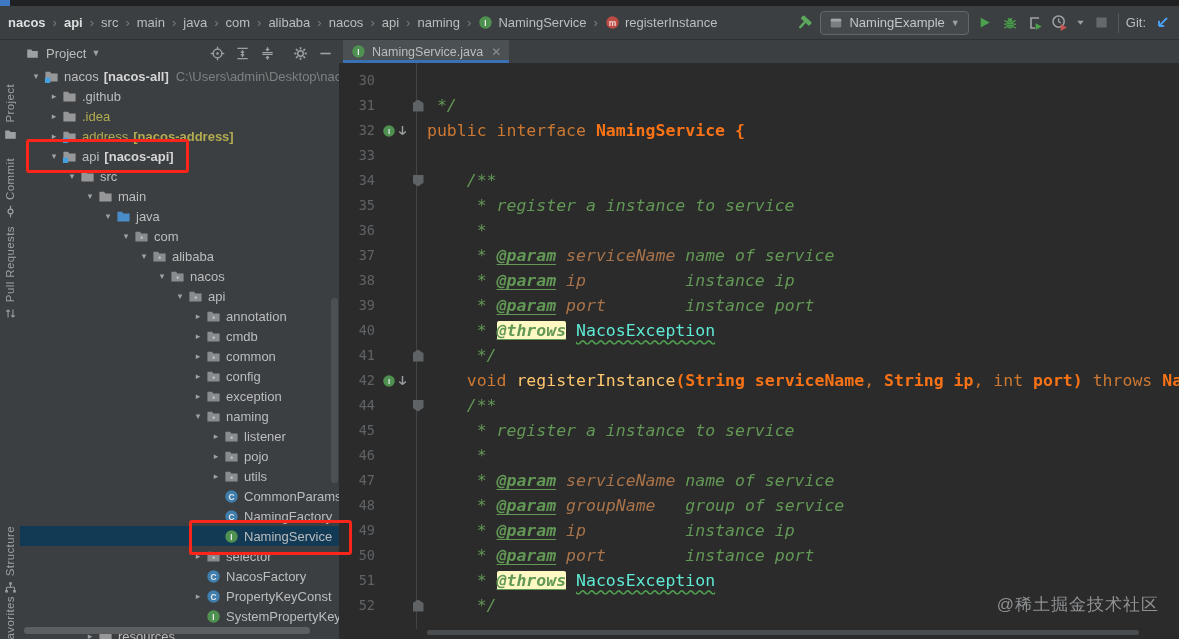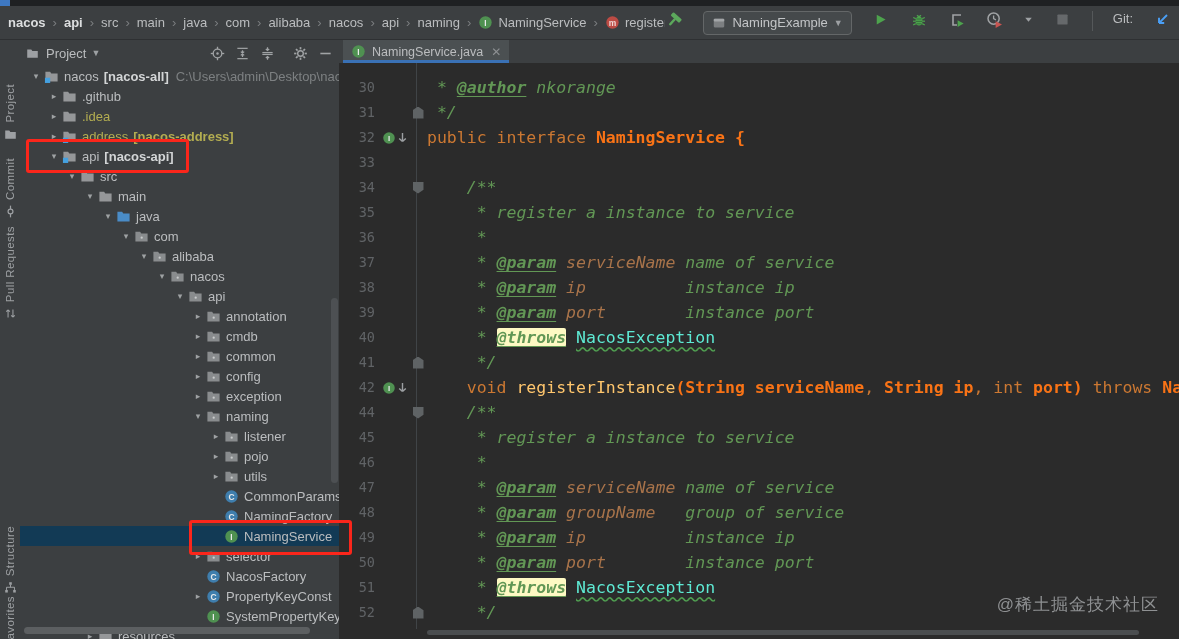--- a/index.html
+++ b/index.html
@@ -11,21 +11,21 @@
   #title-strip{position:absolute;left:0;top:0;right:0;height:6px;background:#1f2123;z-index:5;}
   #title-strip .chip{position:absolute;left:0;top:0;width:10px;height:6px;background:#3e78c2;}
   #topbar{position:absolute;left:0;top:6px;right:0;height:34px;background:#3c3f41;
           border-bottom:1px solid #2e3032;display:flex;align-items:center;padding:0 8px;
           box-sizing:border-box;z-index:4;}
   #breadcrumbs{display:flex;align-items:center;white-space:nowrap;overflow:hidden;}
   .crumb-item{display:inline-flex;align-items:center;gap:5px;cursor:default;}
   .crumb{color:#bbbdbf;font-size:13px;}
   .crumb.bold{font-weight:bold;color:#dcdedf;}
   .crumb-sep{color:#7a7d7f;margin:0 7px;font-size:13px;}
-  #topbar-right{margin-left:auto;display:flex;gap:20px;}
+  #topbar-right{margin-left:auto;display:flex;align-items:center;gap:7px;}
   .tbtn{width:18px;height:18px;display:inline-flex;align-items:center;justify-content:center;cursor:pointer;}
   .tbtn.sm{width:10px;}
   #run-combo{display:flex;align-items:center;gap:6px;height:22px;padding:0 8px;
              border:1px solid #646768;border-radius:4px;background:#45494b;cursor:pointer;}
   #run-combo .lbl{color:#c3c5c7;font-size:13px;}
   #run-combo .car{color:#9da0a3;font-size:9px;}
   .vsep{width:1px;height:20px;background:#55585a;}
   #git-label{color:#bbbdbf;font-size:13px;}
 
   
@@ -60,21 +60,21 @@
 
   
   #tabbar{position:absolute;left:339px;top:40px;right:0;height:23px;background:#3c3f41;
           border-bottom:1px solid #2e3032;z-index:2;}
   #tab{position:absolute;left:4px;top:0;height:23px;display:inline-flex;align-items:center;
        gap:6px;padding:0 8px;background:#4b5052;cursor:pointer;}
   #tab .ttl{color:#bbbdbf;font-size:12.5px;}
   #tab .cls{color:#8d9093;font-size:12px;margin-left:2px;cursor:pointer;}
   #tab .underline{position:absolute;left:0;right:0;bottom:0;height:3px;background:#3a71b5;}
   #code{position:absolute;left:339px;top:63px;right:0;bottom:0;background:#2b2b2b;overflow:hidden;
-        font-family:"DejaVu Sans Mono",monospace;font-size:16.5px;line-height:25px;z-index:2;padding-top:12px;}
+        font-family:"DejaVu Sans Mono",monospace;font-size:16.5px;line-height:25px;z-index:2;padding-top:5px;}
   #gutter-line{position:absolute;left:77px;top:0;bottom:10px;width:1px;background:#404447;}
   .cl{display:flex;height:25px;align-items:center;}
   .ln{width:36px;min-width:36px;text-align:right;color:#606366;font-size:13.5px;}
   .gico{width:34px;min-width:34px;display:inline-flex;align-items:center;padding-left:7px;box-sizing:border-box;gap:0;line-height:0;}
   .fbox{width:18px;min-width:18px;display:inline-flex;align-items:center;justify-content:center;z-index:2;}
   .fold{width:11px;height:12px;background:#5f6365;}
   .fold-u{clip-path:polygon(50% 0,100% 32%,100% 100%,0 100%,0 32%);}
   .fold-d{clip-path:polygon(0 0,100% 0,100% 68%,50% 100%,0 68%);}
   .ct{white-space:pre;}
   .tk-d{color:#629755;font-style:italic;}
@@ -651,21 +651,20 @@
   </div>
 </div>
 
 <div id="code">
   <div id="gutter-line"></div>
 
 <div class="cl">
       <span class="ln">30</span>
       <span class="gico"></span>
       <span class="fbox"></span>
-      <span class="ct"><span class="tk-d"> * </span><span class="tk-t">@author</span><span class="tk-d"> nkorange</span></span>
     </div>
     <div class="cl">
       <span class="ln">31</span>
       <span class="gico"></span>
       <span class="fbox">
         <span class="fold fold-u"></span>
       </span>
       <span class="ct"><span class="tk-d"> */</span></span>
     </div>
     <div class="cl">

